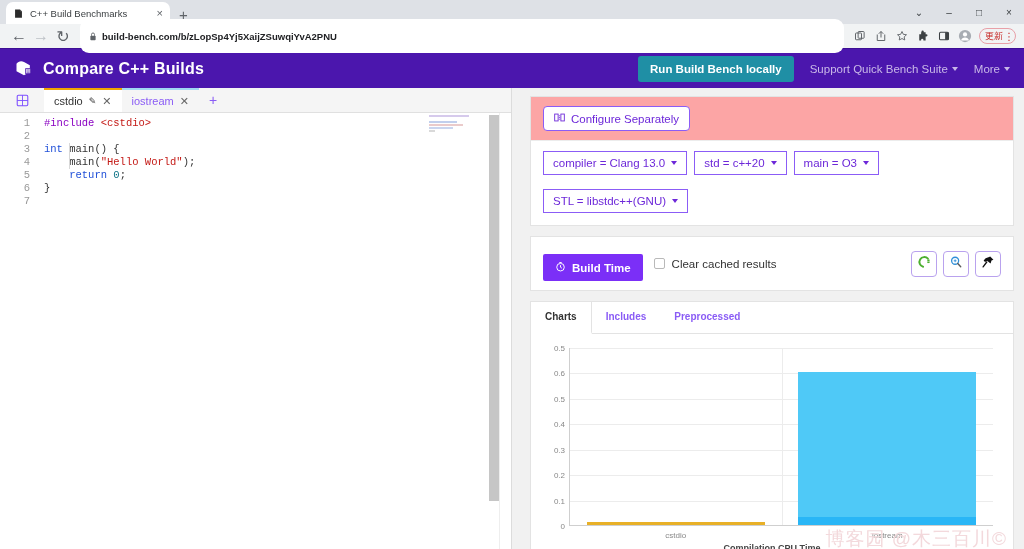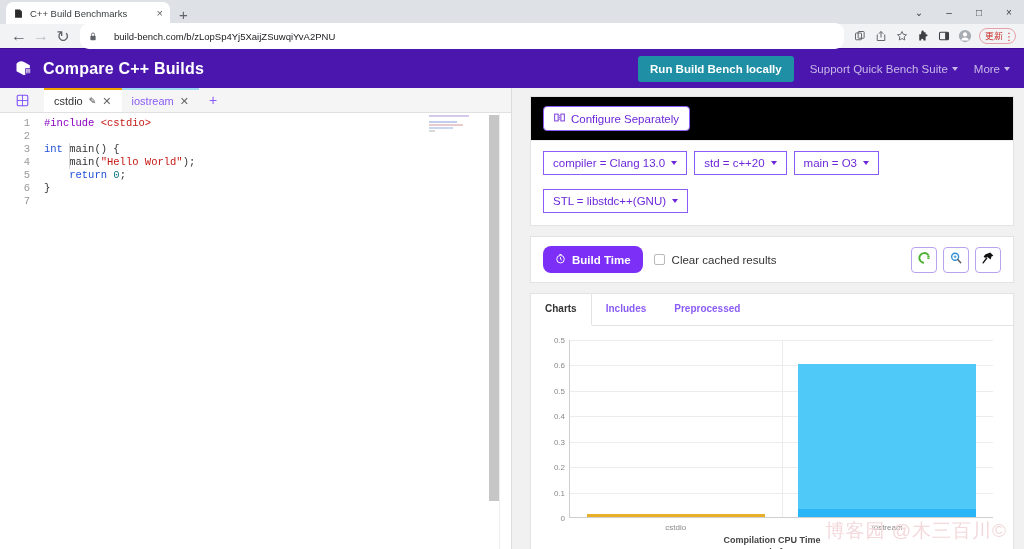--- a/index.html
+++ b/index.html
@@ -48,23 +48,23 @@
     height: 24px; background: #f1f3f4;
     display: flex; align-items: center; padding: 0 8px; gap: 0;
   }
   .nav-btn {
     width: 22px; height: 22px; display: flex;
     align-items: center; justify-content: center;
     color: #5f6368; cursor: pointer; flex: 0 0 auto;
   }
   .nav-btn.disabled { color: #bdc1c6; }
   .omnibox {
-    flex: 1; height: 26px; background: #fff;
+    flex: 1; height: 34px; background: #fff;
     border-radius: 9px; display: flex; align-items: center;
-    padding: 0 9px; gap: 17px; margin: 0 6px;
+    padding: 0 9px; gap: 5px; margin: 0 6px; font-weight: bold;
   }
   .omni-url { font-size: 9.5px; color: #202124; white-space: nowrap; }
   .tb-icons { display: flex; align-items: center; gap: 2px; }
   .tb-icon {
     width: 19px; height: 19px; display: flex;
     align-items: center; justify-content: center;
     color: #5f6368; cursor: pointer;
   }
   .update-pill {
     display: flex; align-items: center; gap: 1px;
@@ -153,42 +153,42 @@
     position: absolute; right: 12px; top: 2px; width: 10px; height: 386px;
     background: #c6c6c6; border-radius: 0;
   }
   .editor-rightgap { position: absolute; right: 0; top: 0; width: 12px; height: 100%;
                      background: #fff; border-left: 1px solid #eee; }
 
   
   .right-pane { flex: 1; background: #f1f1f1; padding: 8px 10px 0 18px; overflow: hidden; }
   .card { background: #fff; border: 1px solid #e3e3e3; }
 
-  .cfg-top { padding: 9px 12px; background: #000000; border-bottom: 1px solid #ececec; text-decoration: underline; }
+  .cfg-top { padding: 9px 12px; background: #fca5a5; border-bottom: 1px solid #ececec; text-decoration: underline; }
   .btn-outline {
     background: #fff; border: 1px solid #8b5cf6; border-radius: 4px;
     color: #6d28d9; font-size: 11.5px; padding: 5px 10px; cursor: pointer;
     display: inline-flex; align-items: center; gap: 6px; white-space: nowrap;
   }
   .cfg-body { padding: 10px 12px 12px; display: flex; flex-wrap: wrap; gap: 7px; }
   .pill {
     background: #fff; border: 1px solid #8b5cf6; border-radius: 0;
     color: #6d28d9; font-size: 11.5px; padding: 5px 9px; cursor: pointer;
     display: inline-flex; align-items: center; gap: 6px; white-space: nowrap;
   }
   .pill .caret { border-top-color: #6d28d9; }
 
   .action-row {
     margin-top: 10px; background: #fff; border: 1px solid #e3e3e3;
     padding: 9px 12px; display: flex; align-items: center; gap: 11px;
   }
   .btn-primary {
-    background: #7b2ff7; color: #fff; border: none; border-radius: 8px;
+    background: #7b2ff7; color: #fff; border: none; border-radius: 2px;
     font-size: 11.5px; font-weight: bold; padding: 7px 12px; cursor: pointer;
-    display: inline-flex; align-items: center; gap: 6px; white-space: nowrap;
+    display: inline-flex; align-items: center; gap: 6px; white-space: nowrap; margin-top: 8px;
   }
   .chk-wrap { display: flex; align-items: center; gap: 7px; cursor: pointer; }
   .chk { width: 11px; height: 11px; border: 1px solid #b9b9b9; background: #fff;
          border-radius: 2px; flex: 0 0 11px; }
   .chk-label { font-size: 11.5px; color: #333; white-space: nowrap; }
   .icon-btns { margin-left: auto; display: flex; gap: 6px; }
   .icon-btn {
     width: 26px; height: 26px; border: 1px solid #b9a2ee; border-radius: 4px;
     background: #fff; display: flex; align-items: center; justify-content: center;
     cursor: pointer;

